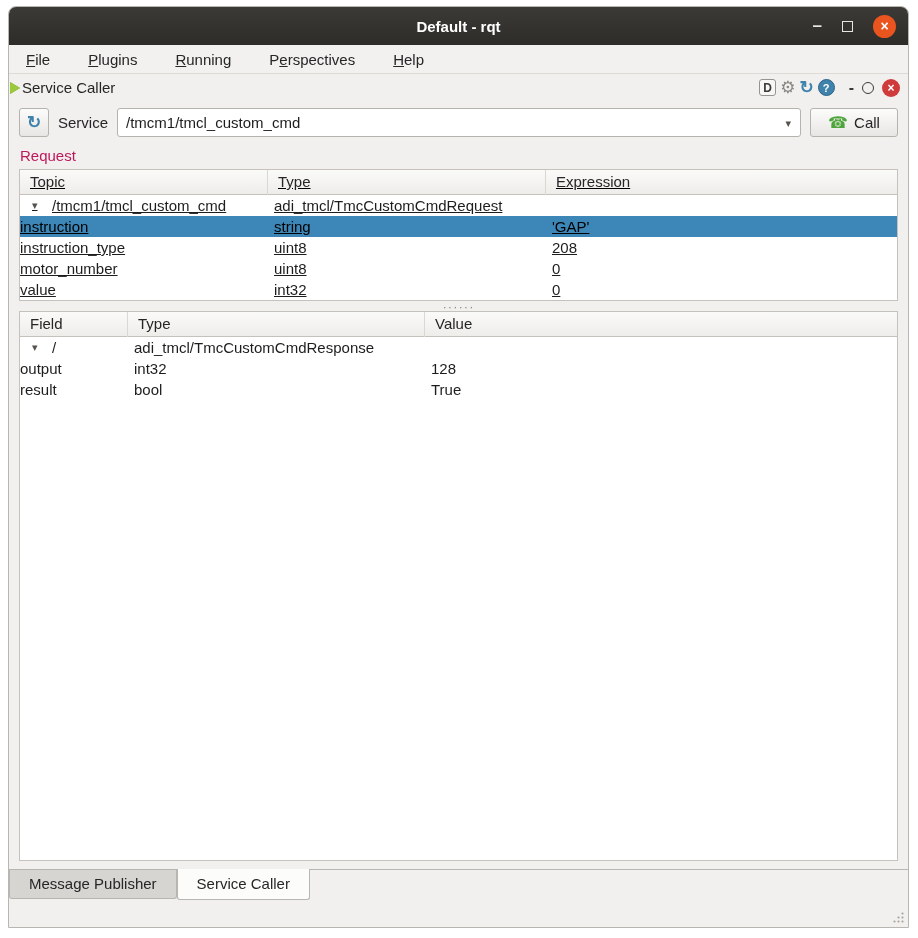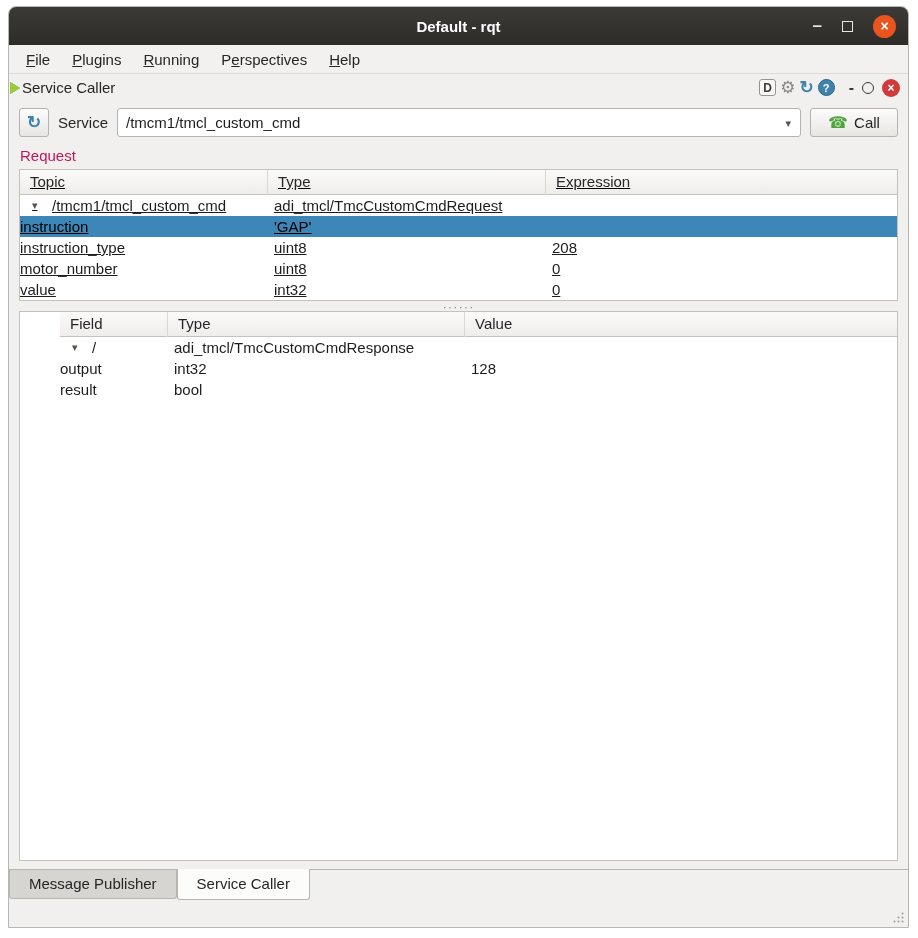--- a/index.html
+++ b/index.html
@@ -14,21 +14,21 @@
               border-radius:7px 7px 0 0; display:flex; align-items:center; position:relative; }
   .titlebar-title { flex:1; text-align:center; color:#ffffff; font-weight:bold; font-size:15px; }
   .win-controls { position:absolute; right:12px; top:0; height:38px; display:flex; align-items:center; gap:20px; }
   .win-min { color:#e8e6e3; font-size:17px; font-weight:bold; line-height:10px; cursor:default; }
   .win-max { width:11px; height:11px; border:1.5px solid #e8e6e3; display:inline-block; }
   .win-close { width:23px; height:23px; border-radius:50%; background:#e9541f; color:#fff;
                display:flex; align-items:center; justify-content:center; font-size:14px; font-weight:bold; }
 
   
   .menubar { height:29px; flex:0 0 29px; background:#f2f1ef; border-bottom:1px solid #dedbd7;
-             display:flex; align-items:center; padding-left:6px; }
+             display:flex; align-items:center; padding-left:6px;gap:16px; }
   .menu-item { padding:4px 11px; font-size:15px; color:#262626; }
   .menu-item u { text-decoration:underline; }
 
   
   .plugin-bar { height:27px; flex:0 0 27px; display:flex; align-items:center; background:#f1f0ee; padding:0 8px 0 0; }
   .play-tri { width:0; height:0; border-left:10px solid #9aca3c; border-top:6px solid transparent;
               border-bottom:6px solid transparent; margin:0 2px 0 1px; filter:drop-shadow(0 0 0.5px #6c9420); }
   .plugin-title { font-size:15px; color:#262626; }
   .plugin-controls { margin-left:auto; display:flex; align-items:center; gap:4px; }
   .pbtn { display:flex; align-items:center; justify-content:center; }
@@ -60,21 +60,21 @@
   .section-label { font-size:15px; color:#be185d; padding:4px 0 4px 11px; }
   .section-label.request { height:26px; flex:0 0 26px; }
   .section-label.response { height:24px; flex:0 0 24px; }
   .ttable { margin:0 10px; background:#ffffff; border:1px solid #c5c2be; }
   .ttable.request-table { flex:0 0 132px; }
   .resp-wrap { flex:1; display:flex; flex-direction:column; margin:0 10px 8px 10px;
                background:#ffffff; border:1px solid #c5c2be; }
   .thead { display:grid; height:25px; background:linear-gradient(#fafaf9,#efedea);
            border-bottom:1px solid #c5c2be; align-items:center; }
   .req-grid { grid-template-columns:248px 278px 1fr;text-decoration:underline; }
-  .resp-grid { grid-template-columns:108px 297px 1fr;margin-left:40px; }
+  .resp-grid { grid-template-columns:108px 297px 1fr; }
   .thcell { font-size:15px; color:#262626; padding-left:10px; height:25px; line-height:24px;
             border-right:1px solid #dbd8d4; overflow:hidden; white-space:nowrap; }
   .thcell:last-child { border-right:none; }
   .trow { display:grid; height:21px; line-height:21px; font-size:15px; color:#1d1d1d; }
   .trow.selected { background:#3c86b8; color:#000000; }
   .tcell { overflow:visible; white-space:nowrap; padding-left:6px; }
   .tcell.c1 { padding-left:0; display:flex; align-items:center; }
   .lvl0 .expander { width:13px; margin-left:12px; font-size:11px; color:#55524e; flex:0 0 13px; }
   .lvl0 .node-label { margin-left:7px; }
   .lvl1 { padding-left:54px; }
@@ -153,20 +153,21 @@
     <div class="trow req-grid">
       <div class="tcell c1 lvl0">
         <span class="expander">▾</span>
         <span class="node-label">/tmcm1/tmcl_custom_cmd</span>
       </div>
       <div class="tcell">adi_tmcl/TmcCustomCmdRequest</div>
       <div class="tcell"></div>
     </div>
     <div class="trow req-grid selected">
       <div class="tcell c1 lvl1">instruction</div>
+      <div class="tcell">string</div>
       <div class="tcell">'GAP'</div>
     </div>
     <div class="trow req-grid">
       <div class="tcell c1 lvl1">instruction_type</div>
       <div class="tcell">uint8</div>
       <div class="tcell">208</div>
     </div>
     <div class="trow req-grid">
       <div class="tcell c1 lvl1">motor_number</div>
       <div class="tcell">uint8</div>
@@ -198,20 +199,21 @@
       <div class="tcell"></div>
     </div>
     <div class="trow resp-grid">
       <div class="tcell c1 lvl1">output</div>
       <div class="tcell">int32</div>
       <div class="tcell">128</div>
     </div>
     <div class="trow resp-grid">
       <div class="tcell c1 lvl1">result</div>
       <div class="tcell">bool</div>
+      <div class="tcell">True</div>
     </div>
   </div>
 
   <div class="tabbar">
     <span class="tab inactive">Message Publisher</span>
     <span class="tab active">Service Caller</span>
   </div>
 
   <div class="statusbar">
     <svg width="14" height="14">

